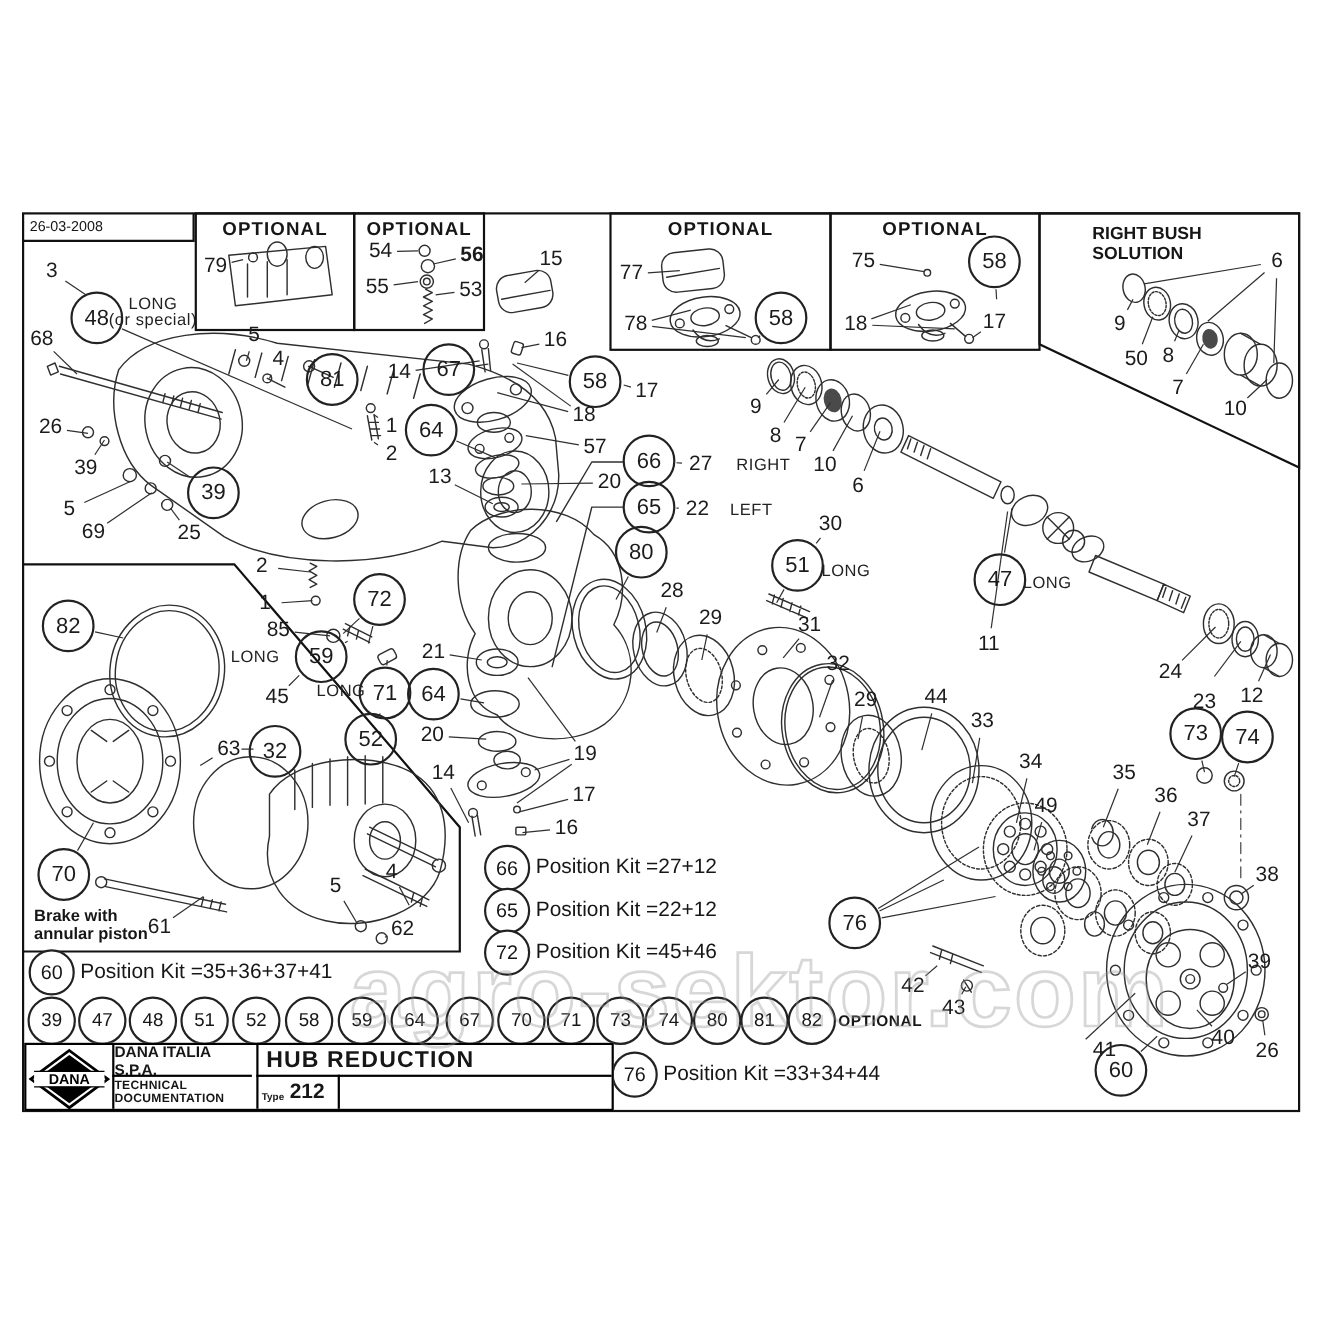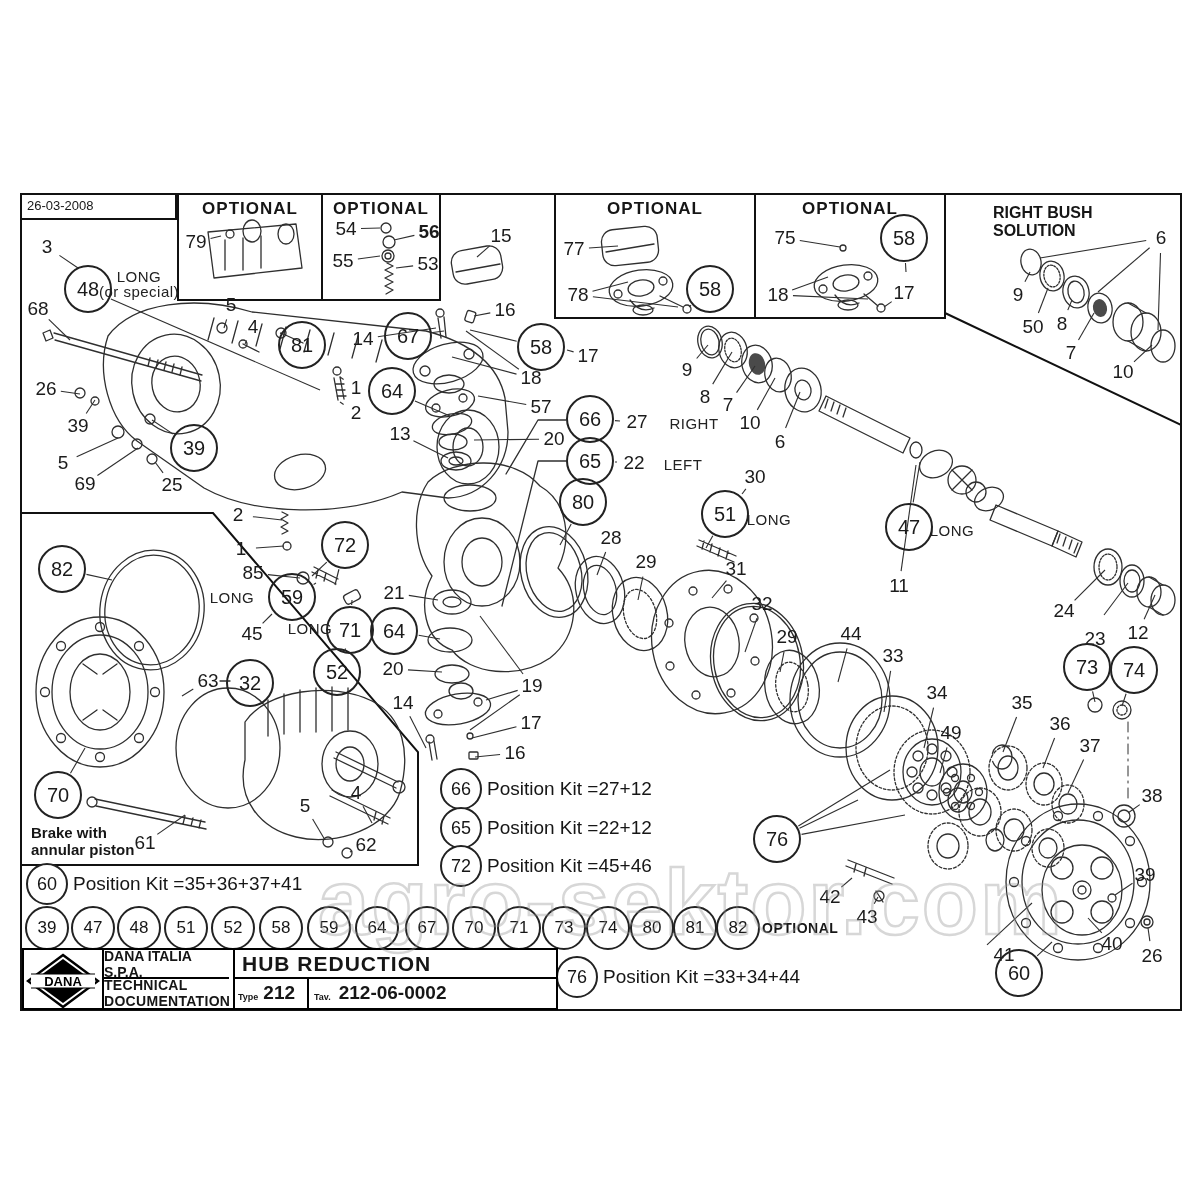--- a/index.html
+++ b/index.html
@@ -30,21 +30,21 @@
       background:#fff;box-sizing:border-box;z-index:4;}
   .tb-line{position:absolute;background:#000;}
   .tb .v1{left:78px;top:0;bottom:0;width:2px;}
   .tb .v2{left:209px;top:0;bottom:0;width:2px;}
   .tb .h1{left:209px;right:0;top:27px;height:2px;}
   .tb .h2{left:78px;right:327px;top:27px;height:2px;}
   .tb .v3{left:283px;top:27px;bottom:0;width:2px;}
   .tb-company{position:absolute;left:80px;top:0;width:129px;height:27px;display:flex;align-items:center;
       justify-content:center;font-weight:bold;font-size:14px;}
   .tb-doc{position:absolute;left:80px;top:29px;width:129px;height:27px;display:flex;align-items:center;
-      justify-content:center;font-weight:bold;font-size:14px;letter-spacing:0.3px;}
+      justify-content:center;font-weight:bold;font-size:11px;letter-spacing:0.3px;}
   .tb-title{position:absolute;left:218px;top:0;height:27px;display:flex;align-items:center;
       font-weight:bold;font-size:21px;letter-spacing:1px;}
   .tb-type{position:absolute;left:214px;top:29px;width:67px;height:27px;display:flex;align-items:center;gap:5px;}
   .tb-tav{position:absolute;left:290px;top:29px;width:240px;height:27px;display:flex;align-items:center;gap:8px;}
   .tb-sm{font-size:9px;font-weight:bold;margin-top:8px;}
   .tb-big{font-size:19px;font-weight:bold;}
   .tb-logo{position:absolute;left:2px;top:2px;}
 </style>
 </head>
 <body>
@@ -622,19 +622,15 @@
       <path d="M5,22 h64 M5,36 h64" stroke="#000" stroke-width="1.2"></path>
       <text x="37" y="33.5" text-anchor="middle" font-family="Liberation Sans, sans-serif" font-size="13" font-weight="bold" fill="#000">DANA</text>
     </svg>
     <div class="tb-company">DANA ITALIA S.P.A.</div>
     <div class="tb-doc">TECHNICAL  DOCUMENTATION</div>
     <div class="tb-title">HUB REDUCTION</div>
     <div class="tb-type">
       <span class="tb-sm">Type</span>
       <span class="tb-big">212</span>
     </div>
-    <div class="tb-tav">
-      <span class="tb-sm">Tav.</span>
-      <span class="tb-big">212-06-0002</span>
-    </div>
   </div>
 
 </div>
 
 </body></html>

